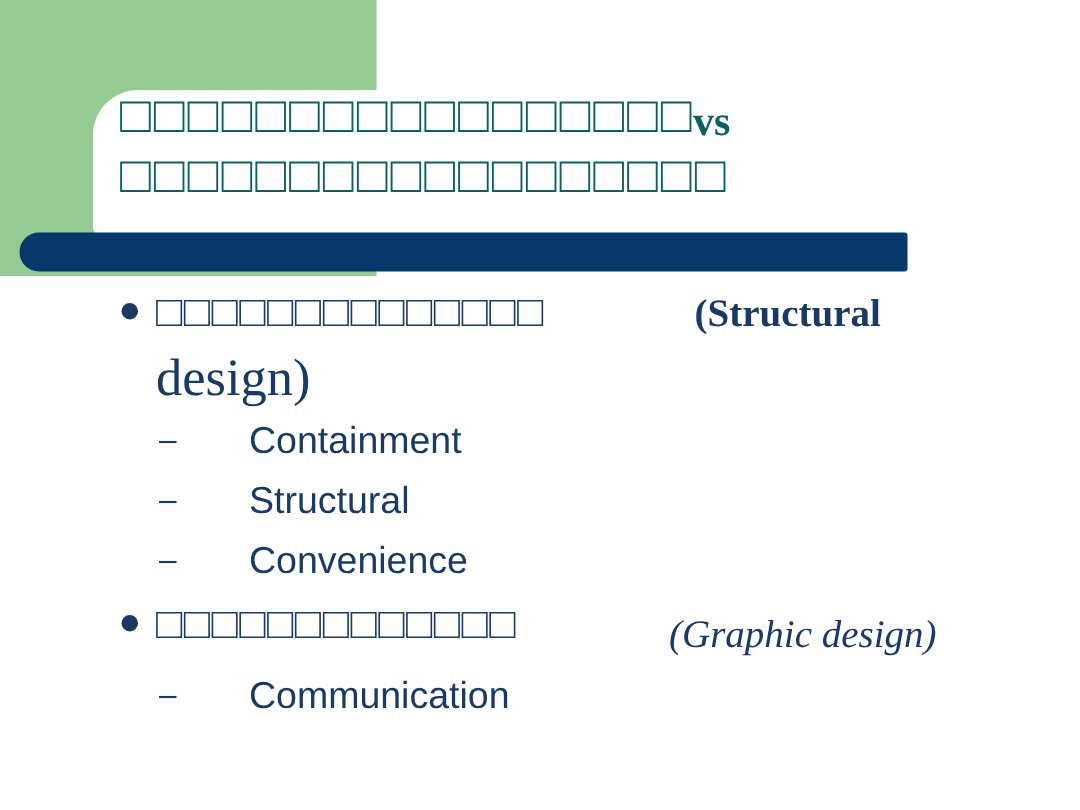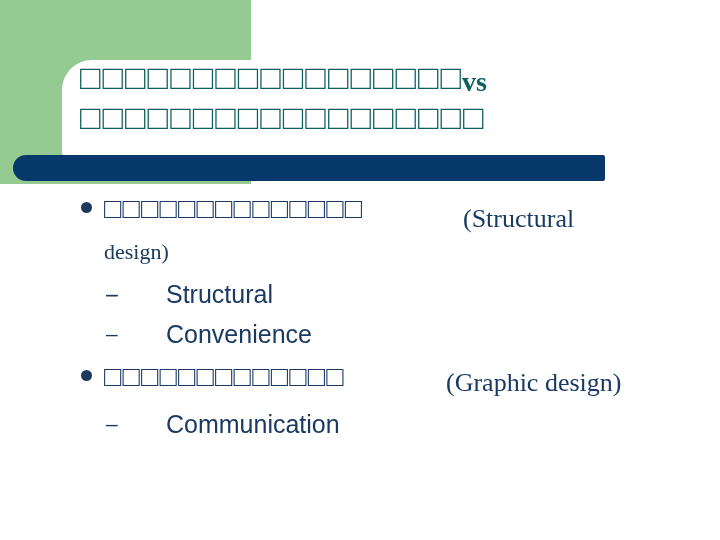--- a/index.html
+++ b/index.html
@@ -117,21 +117,21 @@
   .lvl1-overlay {
     position: absolute;
     color: #1B3A63;
     font-family: "Liberation Serif", serif;
     font-size: 26px;
     white-space: nowrap;
   }
   .lvl1-wrap {
     color: #1B3A63;
     font-family: "Liberation Serif", serif;
-    font-size: 22px;
+    font-size: 35px;
     line-height: 44px;
     padding-left: 26px;
     white-space: nowrap;
   }
 
   .lvl2 {
     position: relative;
     color: #1B3A63;
     font-family: "Liberation Sans", sans-serif;
     font-size: 25px;
@@ -168,40 +168,41 @@
     <div class="title-line">
       <span class="tofu-run">□□□□□□□□□□□□□□□□□□</span>
     </div>
   </div>
 
   <div class="body-block">
 
     <div class="lvl1">
       <span class="bullet-dot"></span>
       <span class="tofu-run">□□□□□□□□□</span><span class="tofu-run">□□□□□</span>
-      <span class="lvl1-overlay" style="left:385px; top:11px;">(Structural</span>
+      <span class="lvl1-overlay" style="left:385px; top:1px;font-weight:bold;">(Structural</span>
     </div>
     <div class="lvl1-wrap">design)</div>
 
     <div class="lvl2">
       <span class="dash">–</span>
+      <span>Containment</span>
     </div>
     <div class="lvl2">
       <span class="dash">–</span>
       <span>Structural</span>
     </div>
     <div class="lvl2">
       <span class="dash">–</span>
       <span>Convenience</span>
     </div>
 
     <div class="lvl1">
       <span class="bullet-dot"></span>
       <span class="tofu-run">□□□□□□□□□</span><span class="tofu-run">□□□□</span>
-      <span class="lvl1-overlay" style="left:368px; top:7px;">(Graphic design)</span>
+      <span class="lvl1-overlay" style="left:368px; top:7px;font-style:italic;">(Graphic design)</span>
     </div>
 
     <div class="spacer-sm"></div>
 
     <div class="lvl2">
       <span class="dash">–</span>
       <span>Communication</span>
     </div>
 
   </div>

